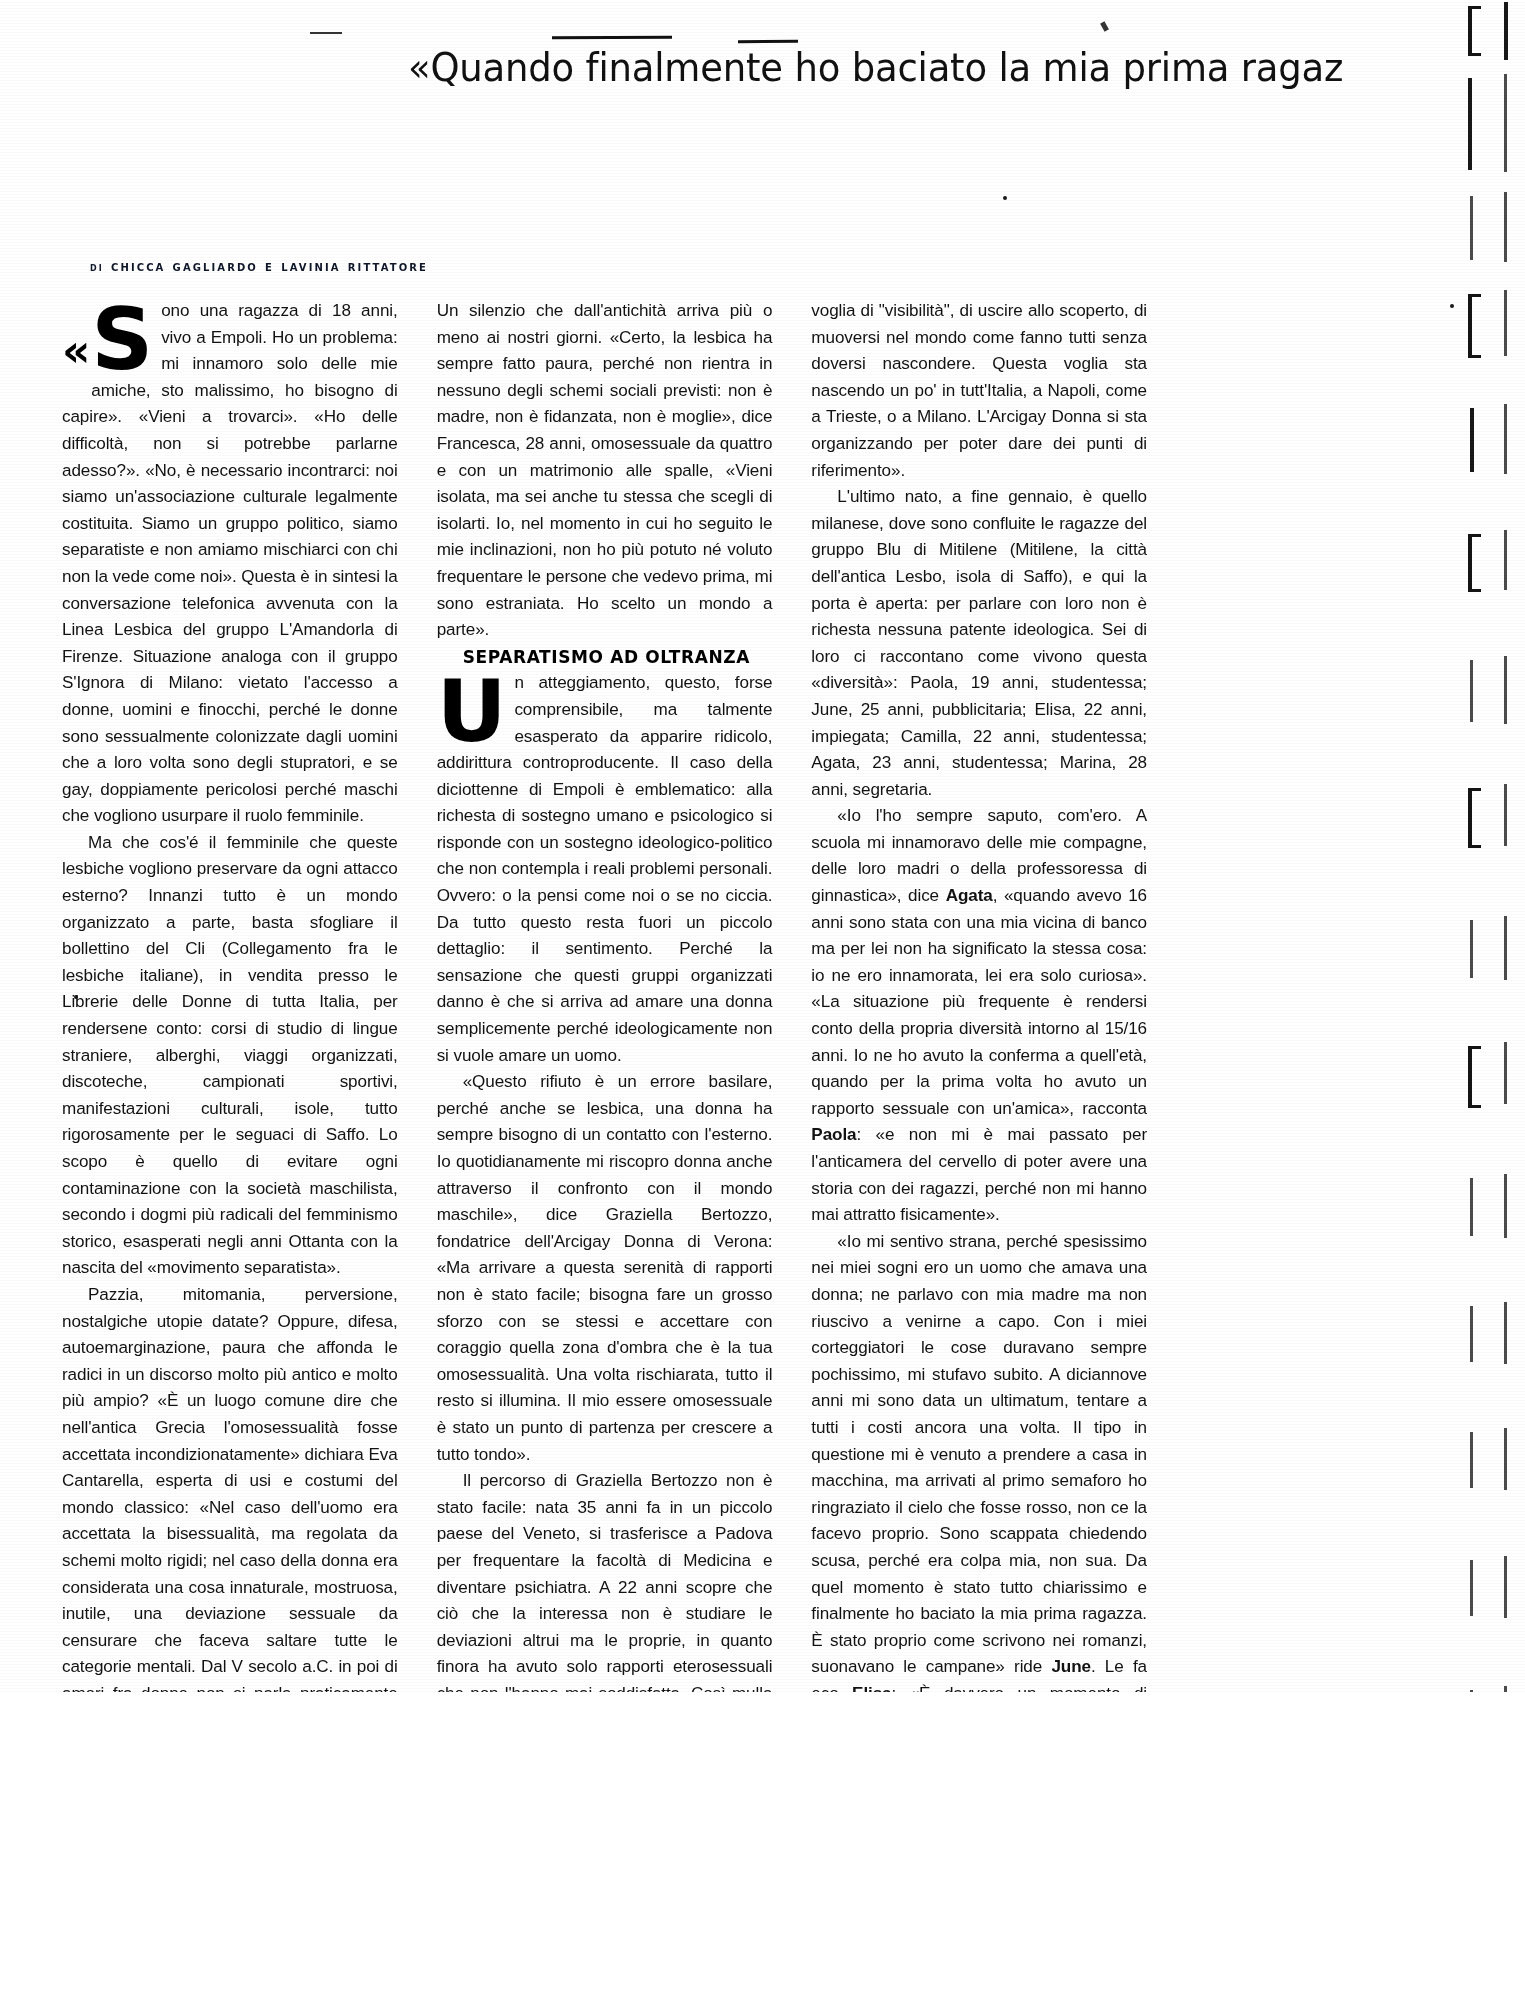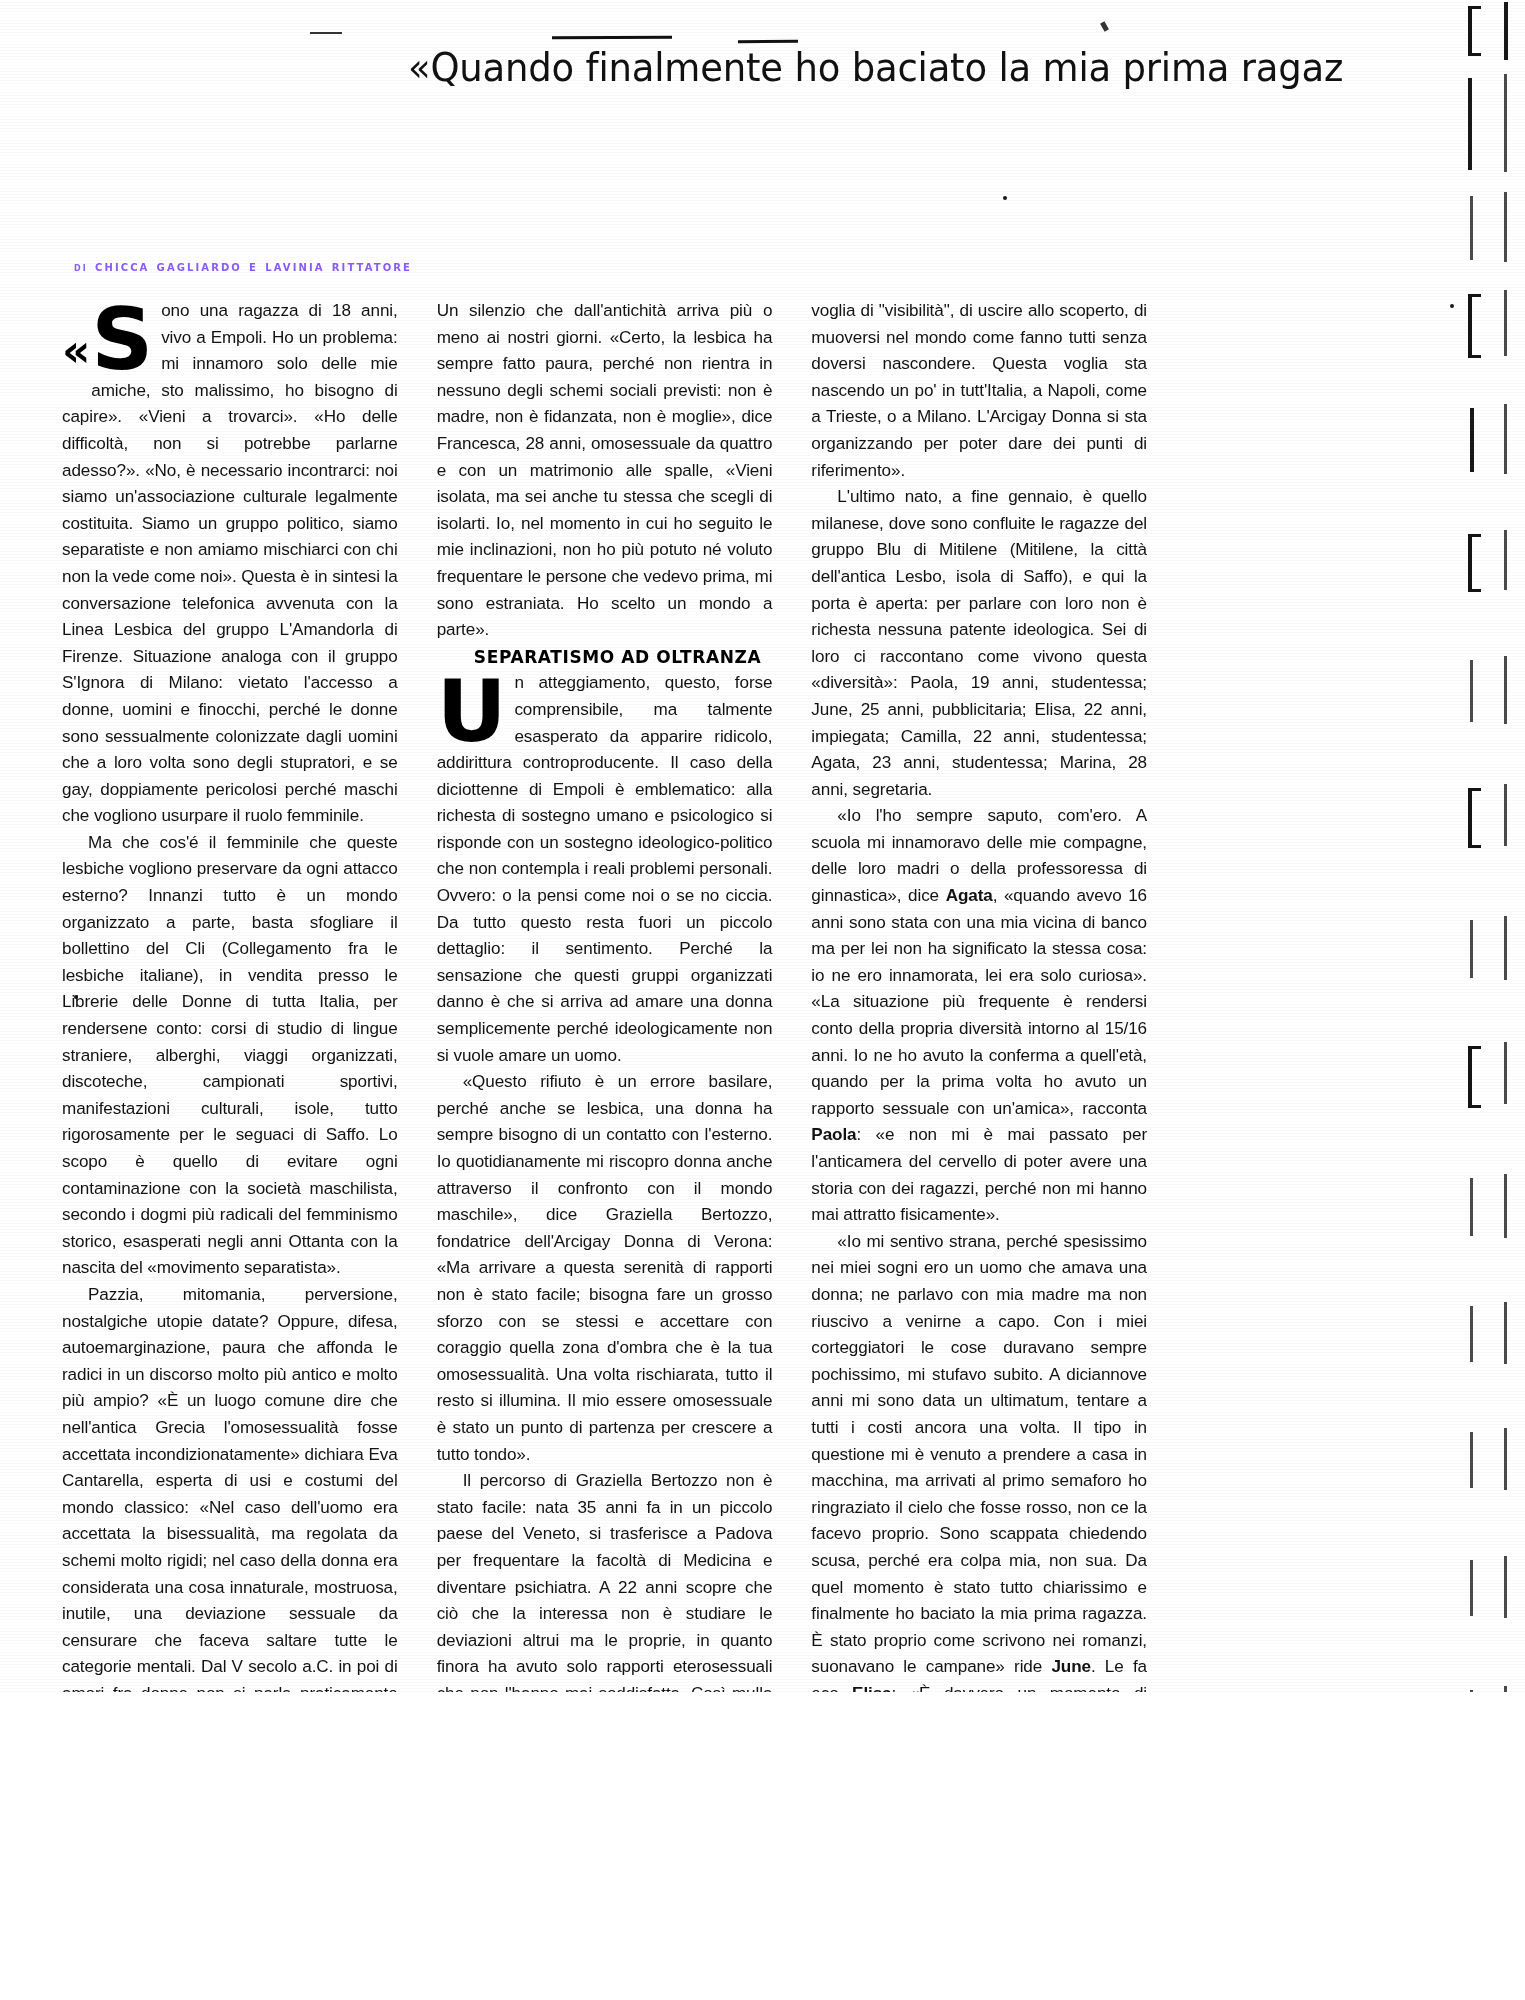--- a/index.html
+++ b/index.html
@@ -63,26 +63,26 @@
     white-space: nowrap;
     color: #111;
     font-family: "DejaVu Sans", sans-serif;
     transform: scaleY(1.06);
     transform-origin: left top;
   }
 
   
   .byline {
     position: absolute;
-    left: 74px;
+    left: 90px;
     top: 258px;
     font-size: 14.5px;
     letter-spacing: 2.1px;
     font-weight: 700;
-    color: #8b5cf6;
+    color: #0f172a;
     font-variant: small-caps;
     text-transform: lowercase;
     font-family: "DejaVu Sans", sans-serif;
   }
   .byline .lead { font-size: 11.5px; }
 
   
   .columns {
     position: absolute;
     left: 62px;
@@ -125,21 +125,21 @@
     color: #000;
   }
   .col p.has-drop { text-indent: 0; }
 
   
   .sec-head {
     font-family: "DejaVu Sans", sans-serif;
     font-weight: 700;
     font-size: 17px;
     letter-spacing: .6px;
-    text-align: center;
+    text-align: left;
     margin: 30px 0 22px 0;
     text-indent: 0;
     color: #000;
   }
 
   .bold-name { font-weight: 700; }
 
   
   .folio {
     position: absolute;

